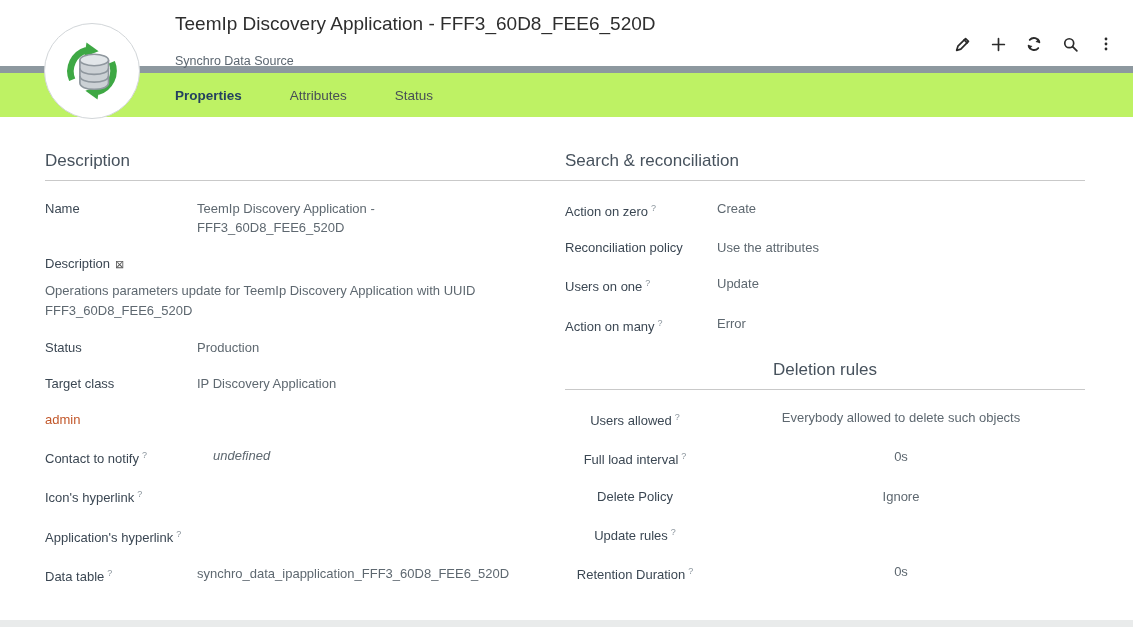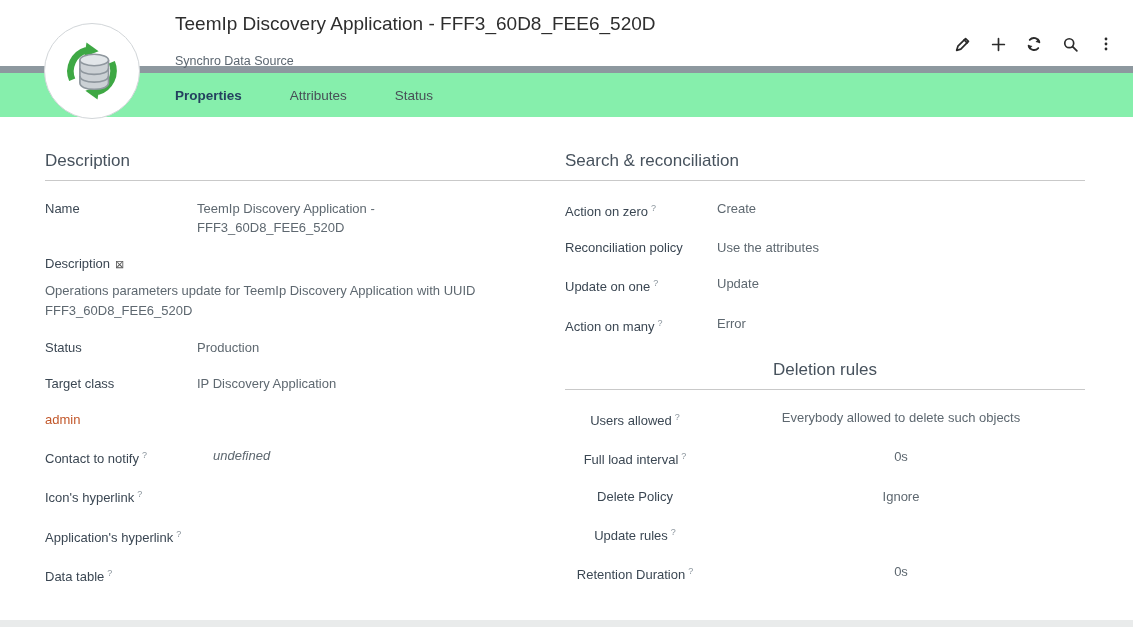--- a/index.html
+++ b/index.html
@@ -24,21 +24,21 @@
   .divider-bar { height:7px; background:#8d989f; }
 
   
   .logo-circle {
     position:absolute; left:44px; top:23px; width:96px; height:96px; border-radius:50%;
     background:#fff; border:1px solid #d2d6d9; z-index:5;
     display:flex; align-items:center; justify-content:center;
   }
 
   
-  .tab-row { height:44px; display:flex; align-items:center; gap:48px; padding-left:175px; background:#86efac; }
+  .tab-row { height:44px; display:flex; align-items:center; gap:48px; padding-left:175px; background:#bef264; }
   .tab { font-size:13.5px; color:#474f56; cursor:pointer; }
   .tab.active { color:#24415f; font-weight:bold; }
 
   
   .content { display:flex; padding:34px 48px 0 45px; }
   .col { flex:1; min-width:0; }
   .section + .section { margin-top:24px;text-align:center; }
   .section-title {
     font-size:17px; font-weight:400; color:#47525d;
     padding-bottom:9px; border-bottom:1px solid #c9c9c9; margin:0 0 18px 0;
@@ -170,40 +170,41 @@
         <div class="field-value"></div>
       </div>
 
       <div class="field">
         <div class="field-label"><span>Application's hyperlink</span><sup class="hint">?</sup></div>
         <div class="field-value"></div>
       </div>
 
       <div class="field">
         <div class="field-label"><span>Data table</span><sup class="hint">?</sup></div>
+        <div class="field-value">synchro_data_ipapplication_FFF3_60D8_FEE6_520D</div>
       </div>
     </div>
   </div>
 
   <div class="col">
     <div class="section">
       <h2 class="section-title">Search &amp; reconciliation</h2>
 
       <div class="field">
         <div class="field-label"><span>Action on zero</span><sup class="hint">?</sup></div>
         <div class="field-value">Create</div>
       </div>
 
       <div class="field">
         <div class="field-label"><span>Reconciliation policy</span></div>
         <div class="field-value">Use the attributes</div>
       </div>
 
       <div class="field">
-        <div class="field-label"><span>Update on one</span><sup class="hint">?</sup></div>
+        <div class="field-label"><span>Users on one</span><sup class="hint">?</sup></div>
         <div class="field-value">Update</div>
       </div>
 
       <div class="field">
         <div class="field-label"><span>Action on many</span><sup class="hint">?</sup></div>
         <div class="field-value">Error</div>
       </div>
     </div>
 
     <div class="section">

